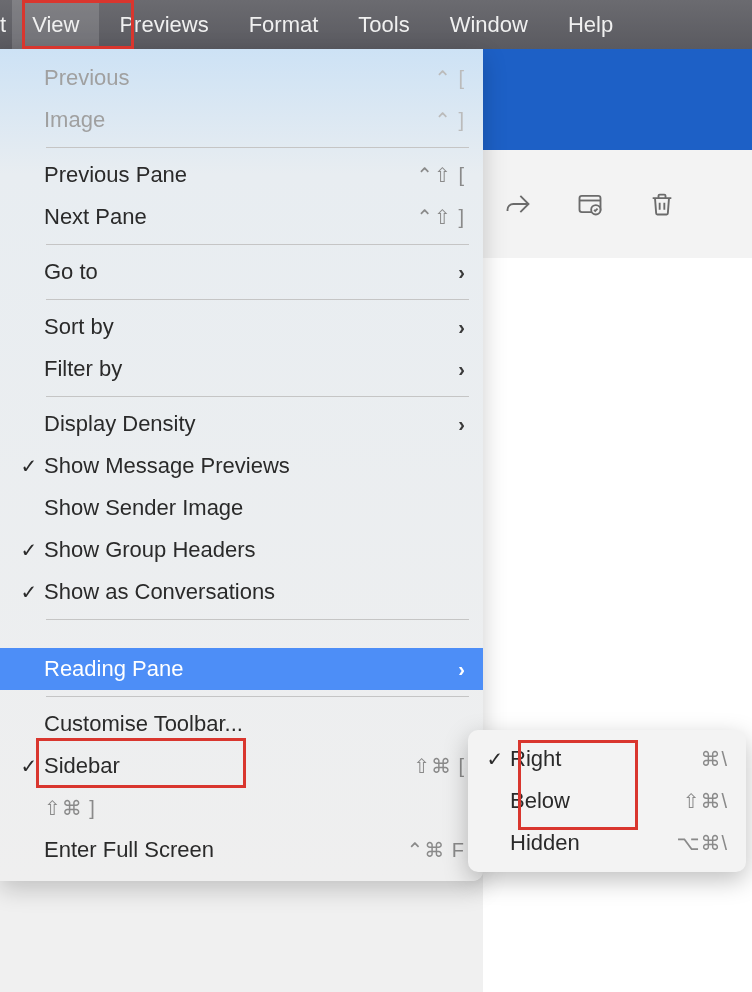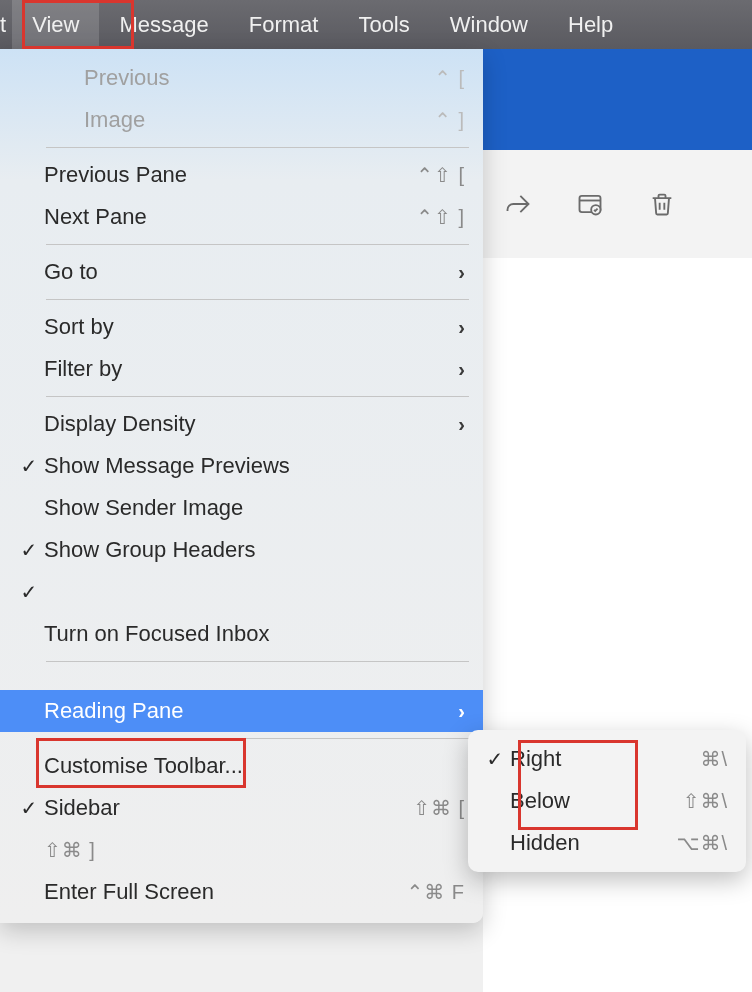--- a/index.html
+++ b/index.html
@@ -86,21 +86,21 @@
       font-size: 22px;
       color: #2a2a2a;
     }
     .menu-item {
       display: flex;
       align-items: center;
       padding: 8px 18px 8px 14px;
       min-height: 42px;
       position: relative;
     }
-    .menu-item.disabled { color: #a0a0a0; gap: 40px; }
+    .menu-item.disabled { color: #a0a0a0; }
     .menu-item.selected {
       background: #4d8ef7;
       color: #fff;
       margin-top: 28px;
     }
     .menu-check {
       width: 30px;
       flex-shrink: 0;
       font-size: 20px;
       text-align: center;
@@ -162,21 +162,21 @@
 <body>
 
 <div class="menubar">
   <div class="menubar-item" style="padding:0 6px 0 0;">
       <span>t</span>
     </div>
   <div class="menubar-item active">
       <span>View</span>
     </div>
   <div class="menubar-item">
-      <span>Message</span>
+      <span>Previews</span>
     </div>
   <div class="menubar-item">
       <span>Format</span>
     </div>
   <div class="menubar-item">
       <span>Tools</span>
     </div>
   <div class="menubar-item">
       <span>Window</span>
     </div>
@@ -258,24 +258,21 @@
   <div class="menu-item">
     <span class="menu-check"></span>
     <span class="menu-label">Show Sender Image</span>
   </div>
   <div class="menu-item">
     <span class="menu-check">✓</span>
     <span class="menu-label">Show Group Headers</span>
   </div>
   <div class="menu-item">
     <span class="menu-check">✓</span>
-  </div>
-  <div class="menu-item">
-    <span class="menu-check"></span>
-    <span class="menu-label">Turn on Focused Inbox</span>
+    <span class="menu-label">Show as Conversations</span>
   </div>
   <div class="menu-divider"></div>
   <div class="menu-item selected">
     <span class="menu-check"></span>
     <span class="menu-label">Reading Pane</span>
     <span class="menu-arrow">›</span>
   </div>
   <div class="menu-divider"></div>
   <div class="menu-item">
     <span class="menu-check"></span>

